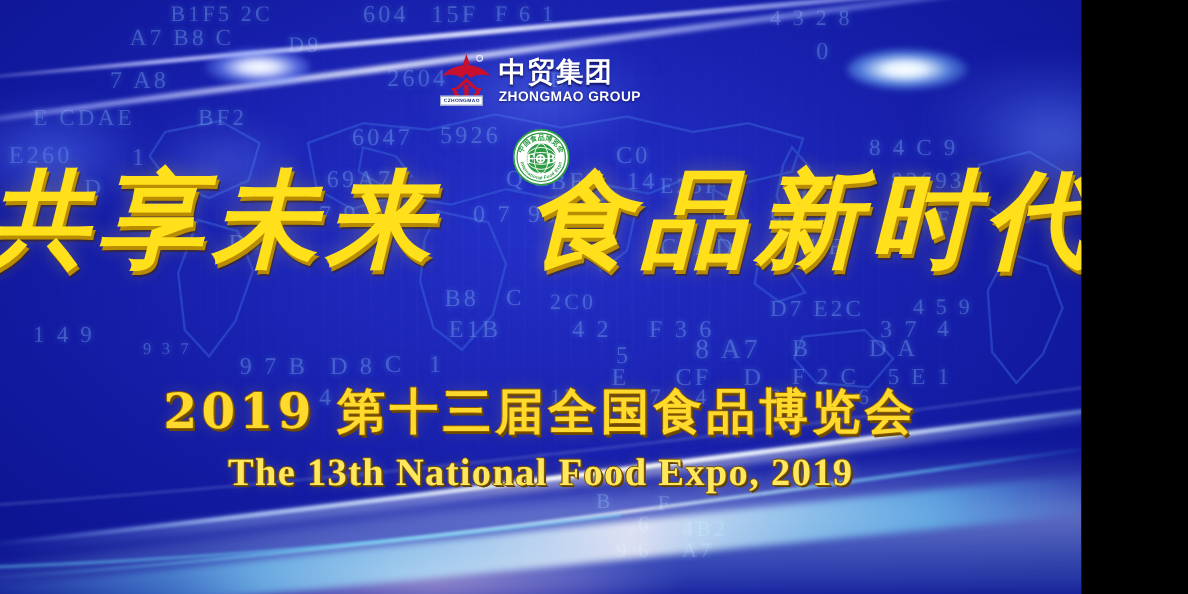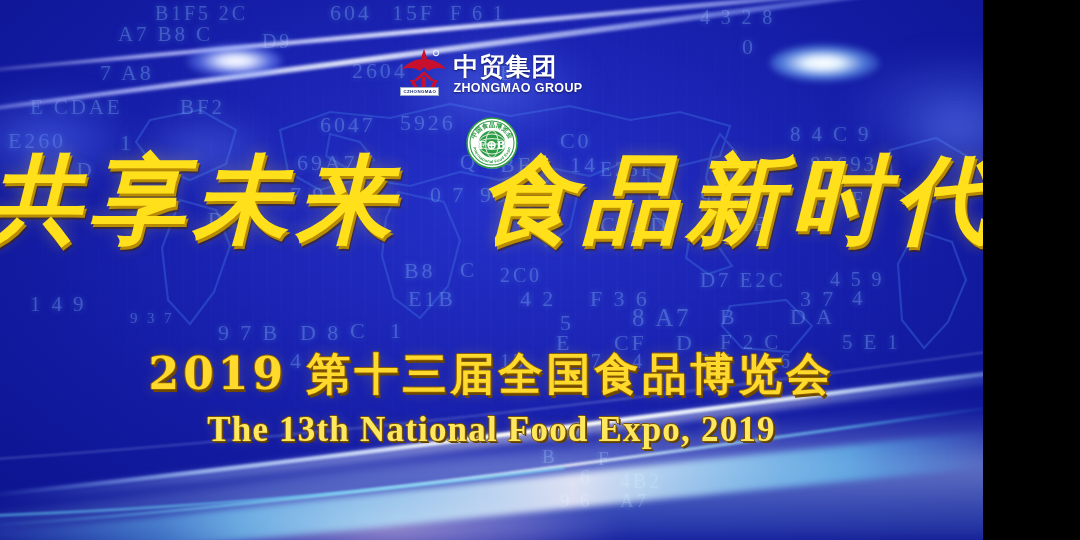--- a/index.html
+++ b/index.html
@@ -222,21 +222,21 @@
       <span class="hx" style="left: 720px; top: 304px; font-size: 22px;">B</span>
       <span class="hx" style="left: 790px; top: 304px; font-size: 22px;">D A</span>
       <span class="hx" style="left: 218px; top: 320px; font-size: 22px;">9 7 B</span>
       <span class="hx" style="left: 300px; top: 320px; font-size: 22px;">D 8</span>
       <span class="hx" style="left: 350px; top: 318px; font-size: 22px;">C</span>
       <span class="hx" style="left: 390px; top: 318px; font-size: 22px;">1</span>
       <span class="hx" style="left: 556px; top: 330px; font-size: 22px;">E</span>
       <span class="hx" style="left: 614px; top: 330px; font-size: 22px;">CF</span>
       <span class="hx" style="left: 676px; top: 330px; font-size: 22px;">D</span>
       <span class="hx" style="left: 720px; top: 330px; font-size: 21px;">F 2 C</span>
-      <span class="hx" style="left: 842px; top: 330px; font-size: 21px;">5 E 1</span>
+      <span class="hx" style="left: 807px; top: 330px; font-size: 21px;">5 E 1</span>
       <span class="hx" style="left: 290px; top: 348px; font-size: 22px;">4</span>
       <span class="hx" style="left: 500px; top: 350px; font-size: 20px;">15</span>
       <span class="hx" style="left: 570px; top: 350px; font-size: 20px;">3 7 1 4</span>
       <span class="hx" style="left: 700px; top: 350px; font-size: 20px;">2 5</span>
       <span class="hx" style="left: 780px; top: 350px; font-size: 20px;">6</span>
       <span class="hx" style="left: 620px; top: 470px; font-size: 20px;">4B2</span>
       <span class="hx" style="left: 580px; top: 466px; font-size: 20px;">6</span>
       <span class="hx" style="left: 560px; top: 490px; font-size: 19px;">9 6</span>
       <span class="hx" style="left: 620px; top: 490px; font-size: 19px;">A7</span>
       <span class="hx" style="left: 542px; top: 446px; font-size: 19px;">B</span>

